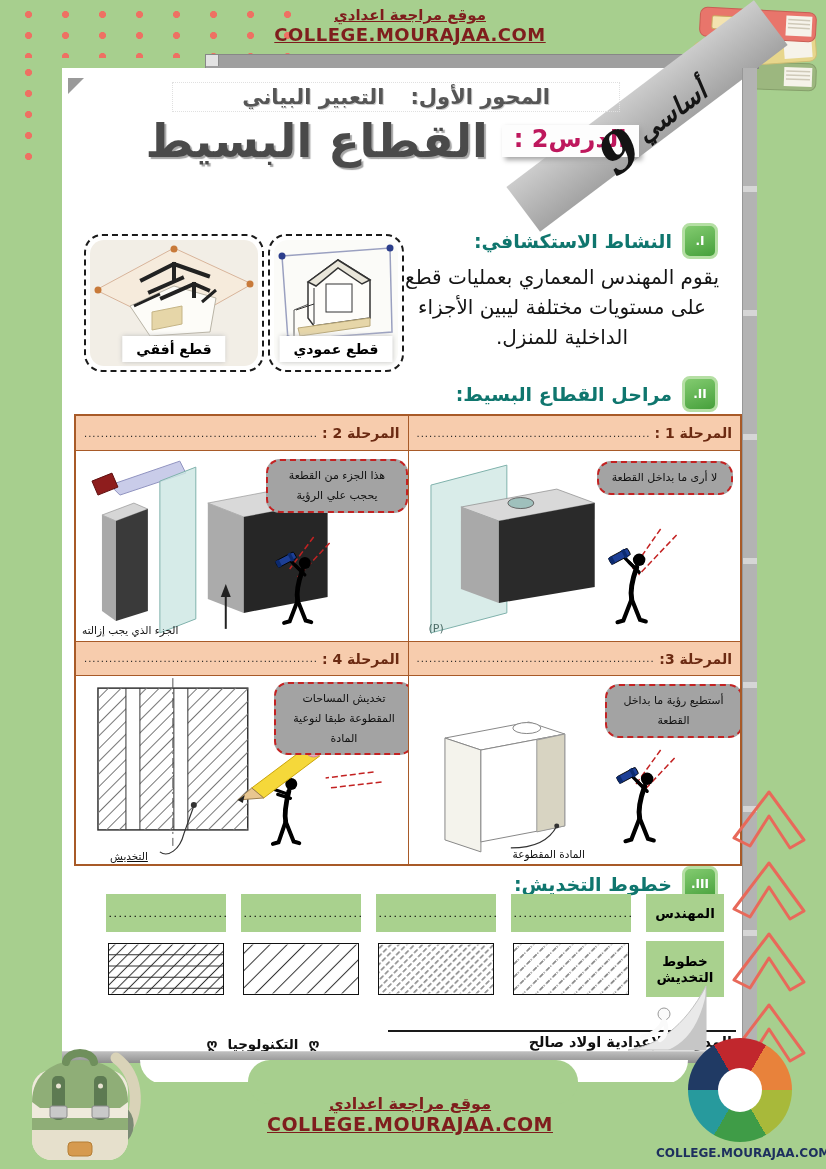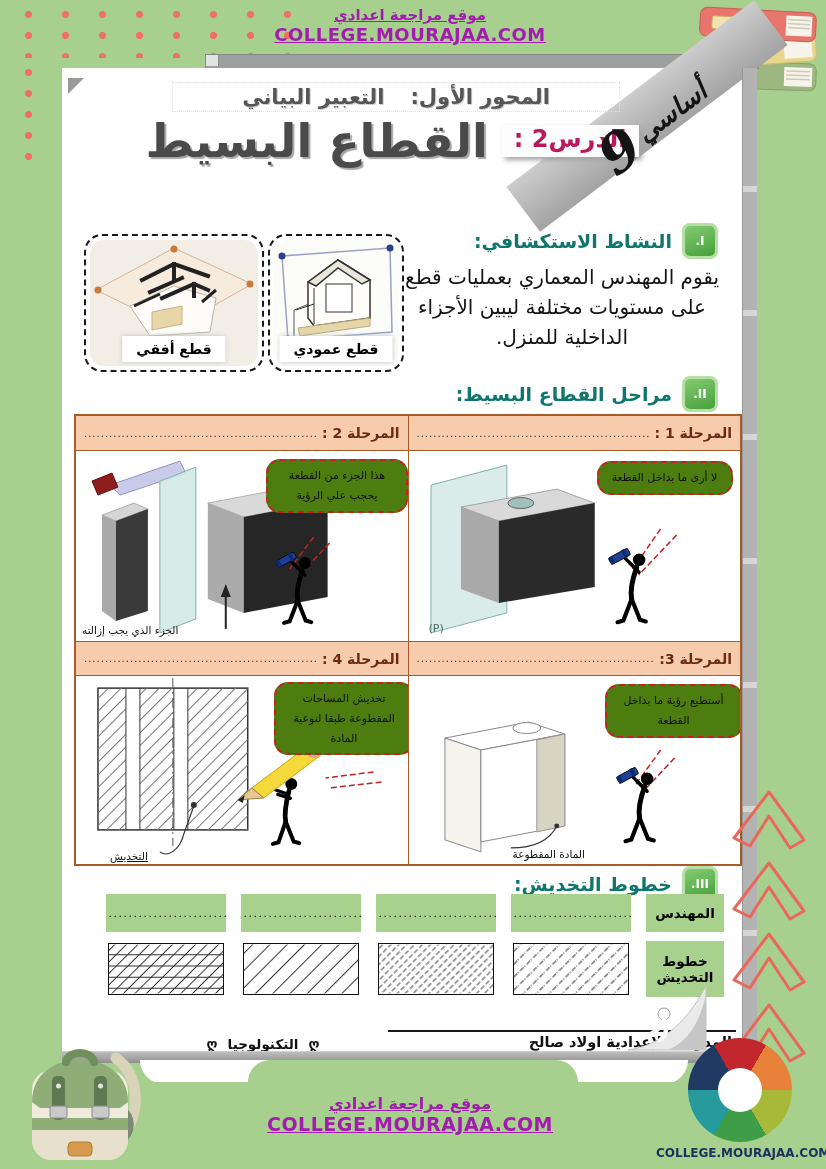--- a/index.html
+++ b/index.html
@@ -4,21 +4,21 @@
 <style>
   html,body{margin:0;padding:0;}
   .canvas{position:relative;width:826px;height:1169px;background:#a7cf8e;overflow:hidden;
           font-family:"DejaVu Sans",sans-serif;}
   
   .dots{position:absolute;background-image:radial-gradient(circle,#ee7163 3.2px,rgba(0,0,0,0) 3.9px);
         background-size:37px 21px;background-position:10px 4px;}
   .dots.d1{left:0;top:0;width:300px;height:58px;}
   .dots.d2{left:0;top:58px;width:62px;height:104px;}
   
-  .banner{position:absolute;text-align:center;color:#a21caf;}
+  .banner{position:absolute;text-align:center;color:#7f1d1d;}
   .banner .b1{display:block;font-size:15px;font-weight:700;text-decoration:underline;}
   .banner .b2{display:block;font-size:18px;font-weight:800;text-decoration:underline;letter-spacing:.5px;}
   .banner.top{left:140px;top:6px;width:540px;}
   .banner.bottom{left:130px;top:1094px;width:560px;}
   .banner.bottom .b1{font-size:16px;}
   .banner.bottom .b2{font-size:19px;}
   
   .page{position:absolute;left:62px;top:68px;width:680px;height:994px;background:#fff;}
   .hscroll{position:absolute;left:205px;top:54px;width:552px;height:13px;background:#9f9f9f;border:1px solid #878787;}
   .hscroll .btn{position:absolute;left:0;top:0;width:12px;height:11px;background:#e3e3e3;border-right:1px solid #8a8a8a;}
@@ -57,21 +57,21 @@
   
   .stages{position:absolute;left:12px;top:346px;width:664px;display:grid;direction:rtl;
           grid-template-columns:1fr 1fr;grid-template-rows:34px 190px 33px 188px;
           border:2px solid #a85a28;background:#a85a28;grid-gap:1px;}
   .sh{background:#f7ccad;display:flex;direction:rtl;align-items:center;gap:5px;padding:0 8px;overflow:hidden;}
   .sh .lbl{font-weight:bold;font-size:14px;color:#6b2a12;white-space:nowrap;}
   .sh .dots-fill{flex:1;overflow:hidden;white-space:nowrap;font-size:10px;letter-spacing:1px;color:#222;
                  direction:ltr;text-align:left;}
   .sc{position:relative;background:#fff;overflow:hidden;}
   .sc svg.scene{position:absolute;left:0;top:0;width:100%;height:100%;}
-  .bubble{position:absolute;border:2px dashed #c32222;border-radius:14px;background:#4d7c0f;
+  .bubble{position:absolute;border:2px dashed #c32222;border-radius:14px;background:#a3a3a3;
           padding:5px 7px;font-size:11px;line-height:1.8;text-align:center;direction:rtl;color:#111;}
   .scene-note{position:absolute;font-size:10.5px;direction:rtl;color:#111;white-space:nowrap;}
   .plane-tag{position:absolute;left:20px;bottom:6px;font-size:11px;color:#4b6b66;}
   
   .hatch-grid{position:absolute;right:18px;top:826px;display:grid;direction:rtl;
               grid-template-columns:78px 120px 120px 120px 120px;
               grid-template-rows:38px 56px;column-gap:15px;row-gap:9px;}
   .gcell{background:#a9d18e;display:flex;align-items:center;justify-content:center;}
   .gcell.lab{font-weight:bold;font-size:13.5px;text-align:center;line-height:1.2;direction:rtl;}
   .gcell.blank{font-size:11px;letter-spacing:1.5px;color:#000;overflow:hidden;padding:0 5px;}

